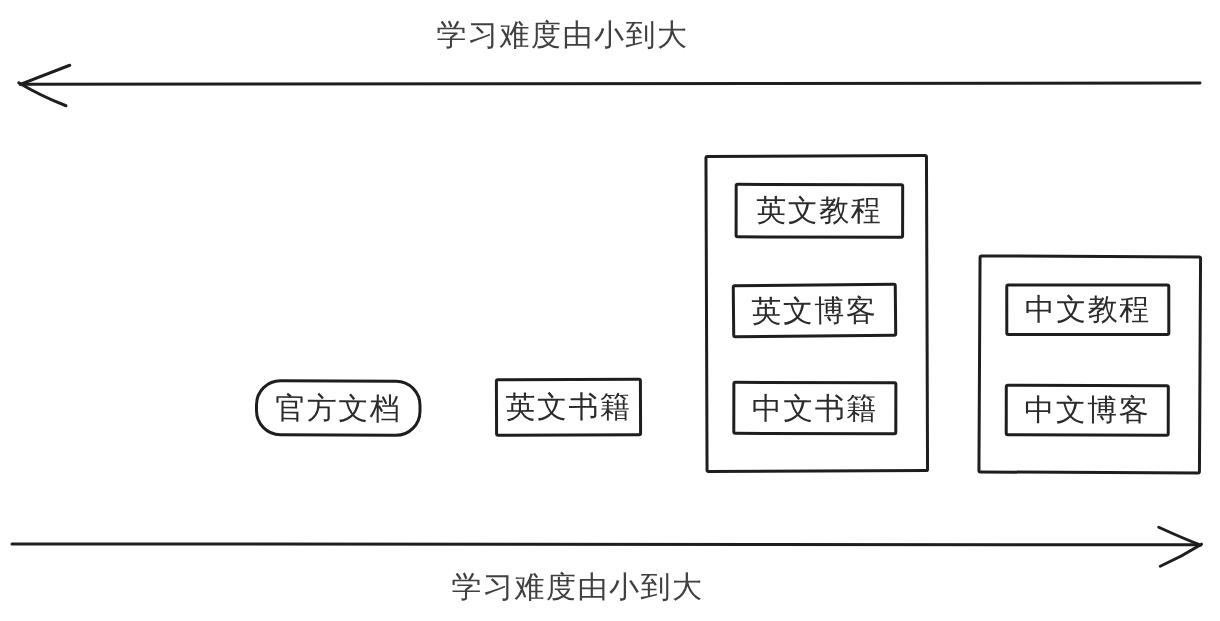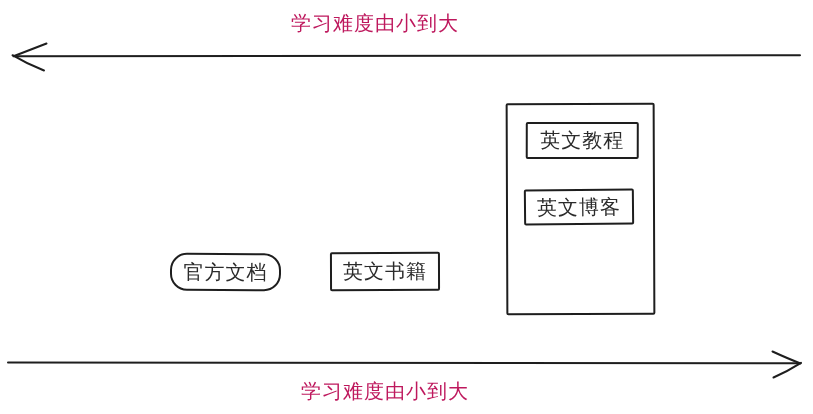--- a/index.html
+++ b/index.html
@@ -16,21 +16,21 @@
     overflow: hidden;
   }
   .arrows-layer {
     position: absolute;
     left: 0;
     top: 0;
     pointer-events: none;
   }
   .axis-label {
     position: absolute;
-    color: #be185d;
+    color: #404040;
     font-size: 20px;
     letter-spacing: 1px;
     text-align: center;
     white-space: nowrap;
   }
   .box {
     position: absolute;
     box-sizing: border-box;
     border: 2px solid #1e1e1e;
     border-radius: 2px;
@@ -42,21 +42,20 @@
     color: #2b2b2b;
     letter-spacing: 1px;
     white-space: nowrap;
   }
   .group {
     position: absolute;
     box-sizing: border-box;
     border: 2px solid #1e1e1e;
     border-radius: 2px;
     background: #ffffff;
-    margin-left: 36px;
   }
   
   .r1 { transform: rotate(-0.35deg); }
   .r2 { transform: rotate(0.3deg); }
   .r3 { transform: rotate(-0.2deg); }
 </style>
 </head>
 <body>
 
 <div class="canvas">
@@ -74,23 +73,28 @@
         <path d="M 8 362.6 Q 400 364.2 799 363.2"></path>
         <path d="M 772.5 351.5 Q 790 359.5 800.5 363.4"></path>
         <path d="M 801 362.8 Q 788 371 773.5 377.5"></path>
       </g>
     </g>
   </svg>
 
 
   <div class="box r2" style="left: 170px; top: 253px; width: 111px; height: 38px; border-radius: 17px;">官方文档</div>
 
-  <div class="box r3" style="left: 330px; top: 252px; width: 110px; height: 39px;">英文书籍</div>
+  <div class="box r3" style="left: 330px; top: 252px; width: 98px; height: 39px;">英文书籍</div>
 
   <div class="group r3" style="left: 470px; top: 103px; width: 149px; height: 212px;">
     <div class="box r2" style="left: 18px; top: 17px; width: 113px; height: 37px;">英文教程</div>
     <div class="box r1" style="left: 16px; top: 84px; width: 110px; height: 36px;">英文博客</div>
+    <div class="box r2" style="left: 16px; top: 149px; width: 110px; height: 36px;">中文书籍</div>
   </div>
 
+  <div class="group r2" style="left: 652px; top: 170px; width: 149px; height: 146px;">
+    <div class="box r1" style="left: 16px; top: 17px; width: 110px; height: 35px;">中文教程</div>
+    <div class="box r3" style="left: 16px; top: 84px; width: 110px; height: 35px;">中文博客</div>
+  </div>
 
   <div class="axis-label" style="left: 280px; top: 378px; width: 210px;">学习难度由小到大</div>
 
 </div>
 
 </body></html>

